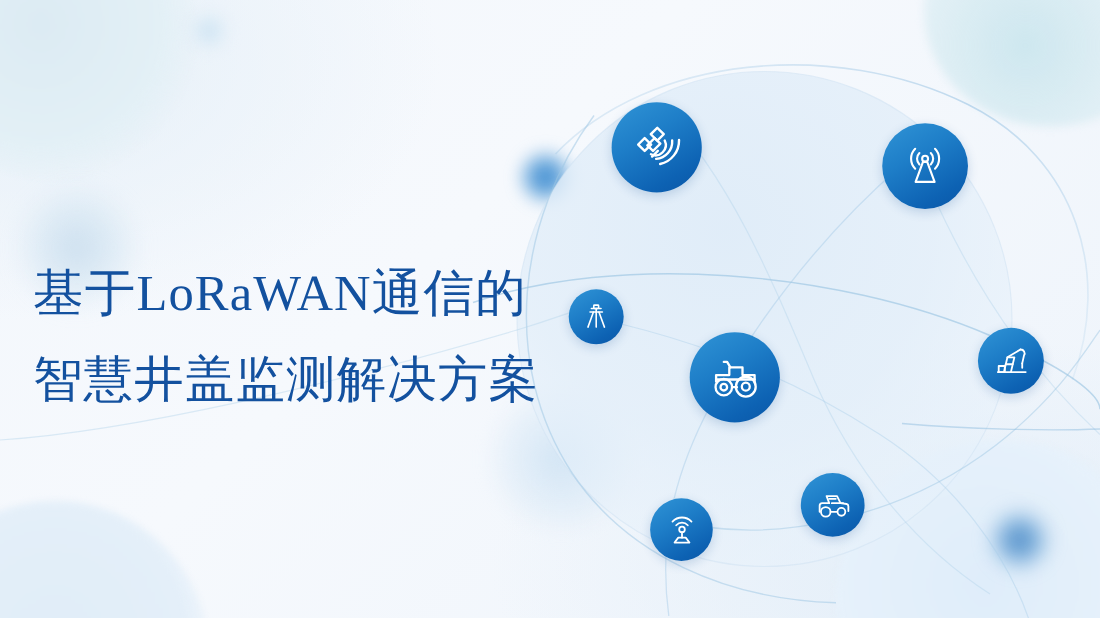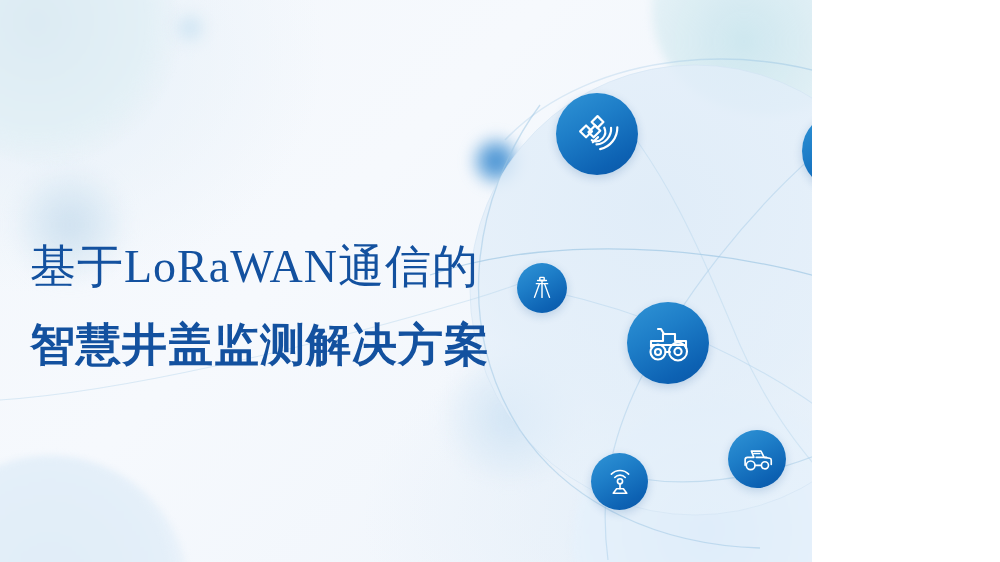--- a/index.html
+++ b/index.html
@@ -2,21 +2,21 @@
 <html><head>
 <meta charset="utf-8">
 <style>
   html, body {
     margin: 0;
     padding: 0;
     background: #ffffff;
   }
   #slide {
     position: relative;
-    width: 812px;
+    width: 1000px;
     height: 562px;
     overflow: hidden;
     font-family: "Liberation Serif", "DejaVu Serif", serif;
     background:
       radial-gradient(ellipse 70% 60% at 88% 92%, #e3eef8 0%, rgba(227,238,248,0) 62%),
       radial-gradient(ellipse 60% 70% at 4% 10%, #e6f0f8 0%, rgba(230,240,248,0) 60%),
       linear-gradient(135deg, #f3f7fc 0%, #f6f9fd 40%, #eef4fb 100%);
   }
 
   
@@ -112,21 +112,21 @@
     width: 560px;
   }
   .title-line {
     color: #13519f;
     font-size: 46px;
     line-height: 78px;
     letter-spacing: 1px;
     white-space: nowrap;
     font-weight: normal;
   }
-  .title-line.l2 { font-size: 45px; font-weight: bold; }
+  .title-line.l2 { font-size: 45px; }
 </style>
 </head>
 <body>
 
 <div id="slide">
 
   <div class="blob blob-tl"></div>
   <div class="blob blob-tl2"></div>
   <div class="blob blob-bl"></div>
   <div class="blob blob-tr"></div>

